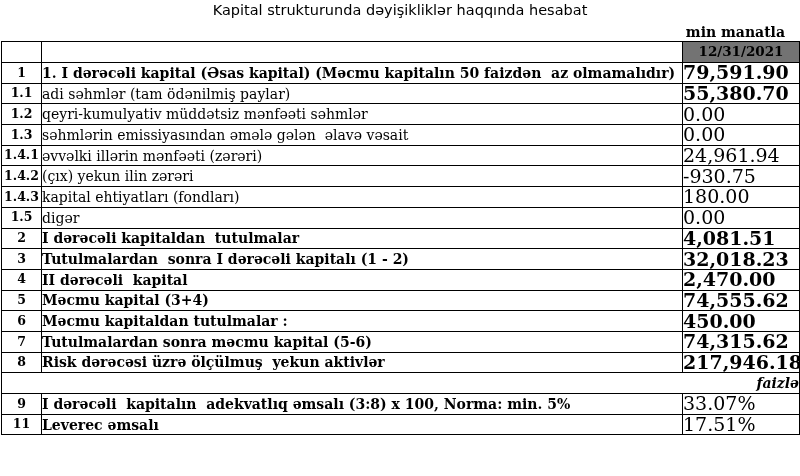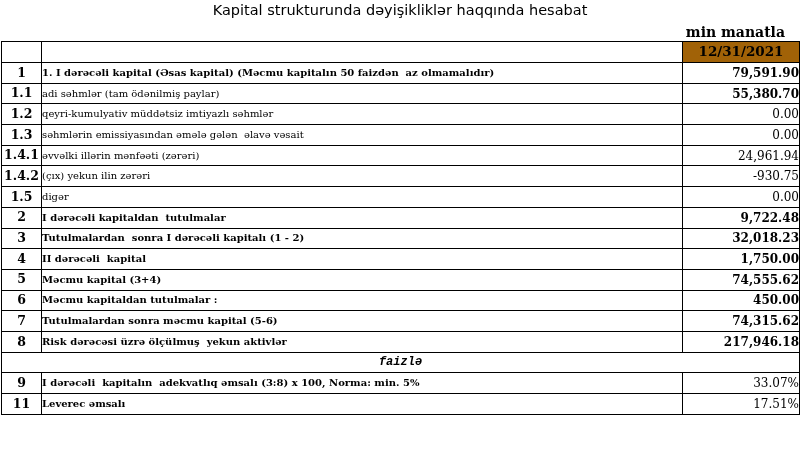--- a/index.html
+++ b/index.html
@@ -52,112 +52,115 @@
   tr.r { height: 20.7px; }
   td.noborder { border: none; background: transparent; }
   td.no {
     text-align: center;
     font-weight: 700;
     font-size: 12.5px;
   }
   td.label {
     text-align: left;
     padding-left: 4px;
-    font-size: 10px;
+    font-size: 14px;
     white-space: pre;
   }
   td.val {
-    text-align: right;
     padding-right: 3px;
-    font-size: 12px;
+    font-size: 19px;
   }
   td.date-cell {
     text-align: center;
     font-weight: 700;
     font-size: 13.5px;
   }
   td.percent-note-cell {
-    text-align: center;
+    text-align: right;
     padding-right: 6px;
     font-weight: 700;
     font-style: italic;
-    font-size: 12px;
-    font-family: Liberation Mono, monospace;
+    font-size: 14px;
   }
   .b { font-weight: 700; }
 </style>
 </head>
 <body>
 
 <div class="page-title">Kapital strukturunda dəyişikliklər haqqında hesabat</div>
 <div class="unit-note">min manatla</div>
 
 <table class="report">
   <colgroup>
     <col style="width:40px">
     <col style="width:641px">
     <col style="width:117px">
   </colgroup>
 
   <tbody>
       <tr class="hdr">
     <td class="noborder"></td>
     <td class="noborder"></td>
-    <td class="date-cell" style="background: #a16207;">12/31/2021</td>
+    <td class="date-cell" style="background: #737373;">12/31/2021</td>
   </tr>
 
   <tr class="r">
     <td class="no">1</td>
     <td class="label b">1. I dərəcəli kapital (Əsas kapital) (Məcmu kapitalın 50 faizdən  az olmamalıdır)</td>
     <td class="val b">79,591.90</td>
   </tr>
   <tr class="r">
     <td class="no">1.1</td>
     <td class="label">adi səhmlər (tam ödənilmiş paylar)</td>
     <td class="val b">55,380.70</td>
   </tr>
   <tr class="r">
     <td class="no">1.2</td>
-    <td class="label">qeyri-kumulyativ müddətsiz imtiyazlı səhmlər</td>
+    <td class="label">qeyri-kumulyativ müddətsiz mənfəəti səhmlər</td>
     <td class="val">0.00</td>
   </tr>
   <tr class="r">
     <td class="no">1.3</td>
     <td class="label">səhmlərin emissiyasından əmələ gələn  əlavə vəsait</td>
     <td class="val">0.00</td>
   </tr>
   <tr class="r">
     <td class="no">1.4.1</td>
     <td class="label">əvvəlki illərin mənfəəti (zərəri)</td>
     <td class="val">24,961.94</td>
   </tr>
   <tr class="r">
     <td class="no">1.4.2</td>
     <td class="label">(çıx) yekun ilin zərəri</td>
     <td class="val">-930.75</td>
   </tr>
   <tr class="r">
+    <td class="no">1.4.3</td>
+    <td class="label">kapital ehtiyatları (fondları)</td>
+    <td class="val">180.00</td>
+  </tr>
+  <tr class="r">
     <td class="no">1.5</td>
     <td class="label">digər</td>
     <td class="val">0.00</td>
   </tr>
   <tr class="r">
     <td class="no">2</td>
     <td class="label b">I dərəcəli kapitaldan  tutulmalar</td>
-    <td class="val b">9,722.48</td>
+    <td class="val b">4,081.51</td>
   </tr>
   <tr class="r">
     <td class="no">3</td>
     <td class="label b">Tutulmalardan  sonra I dərəcəli kapitalı (1 - 2)</td>
     <td class="val b">32,018.23</td>
   </tr>
   <tr class="r">
     <td class="no">4</td>
     <td class="label b">II dərəcəli  kapital</td>
-    <td class="val b">1,750.00</td>
+    <td class="val b">2,470.00</td>
   </tr>
   <tr class="r">
     <td class="no">5</td>
     <td class="label b">Məcmu kapital (3+4)</td>
     <td class="val b">74,555.62</td>
   </tr>
   <tr class="r">
     <td class="no">6</td>
     <td class="label b">Məcmu kapitaldan tutulmalar :</td>
     <td class="val b">450.00</td>

